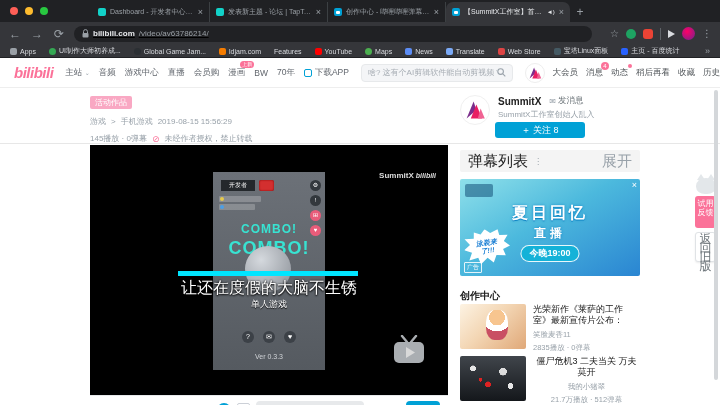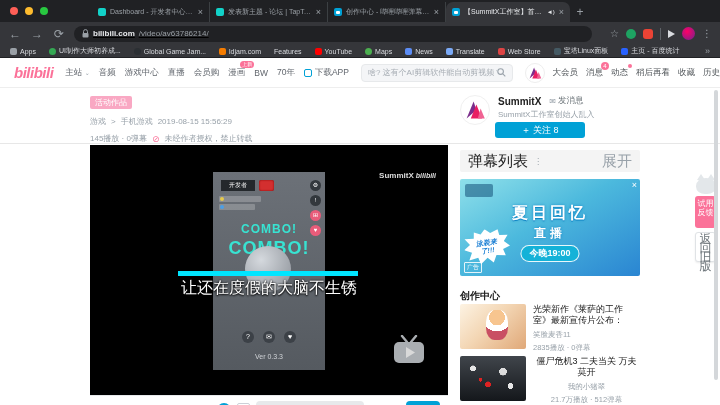--- a/index.html
+++ b/index.html
@@ -340,20 +340,21 @@
         </div>
       <div class="g-icons">
         <span class="g-ic dark">⚙</span>
         <span class="g-ic dark">!</span>
         <span class="g-ic pink">⊞</span>
         <span class="g-ic pink">♥</span>
       </div>
       <div class="combo-sm">COMBO!</div>
       <div class="combo-lg">COMBO!</div>
       <div class="sphere"></div>
+      <div class="g-menu1">单人游戏</div>
       <div class="g-btns">
         <span class="g-btn">?</span>
         <span class="g-btn">✉</span>
         <span class="g-btn">♥</span>
       </div>
       <div class="g-ver">Ver 0.3.3</div>
     </div>
 
     <div class="cyan-bar"></div>
     <div class="dm-text">让还在度假的大脑不生锈</div>

